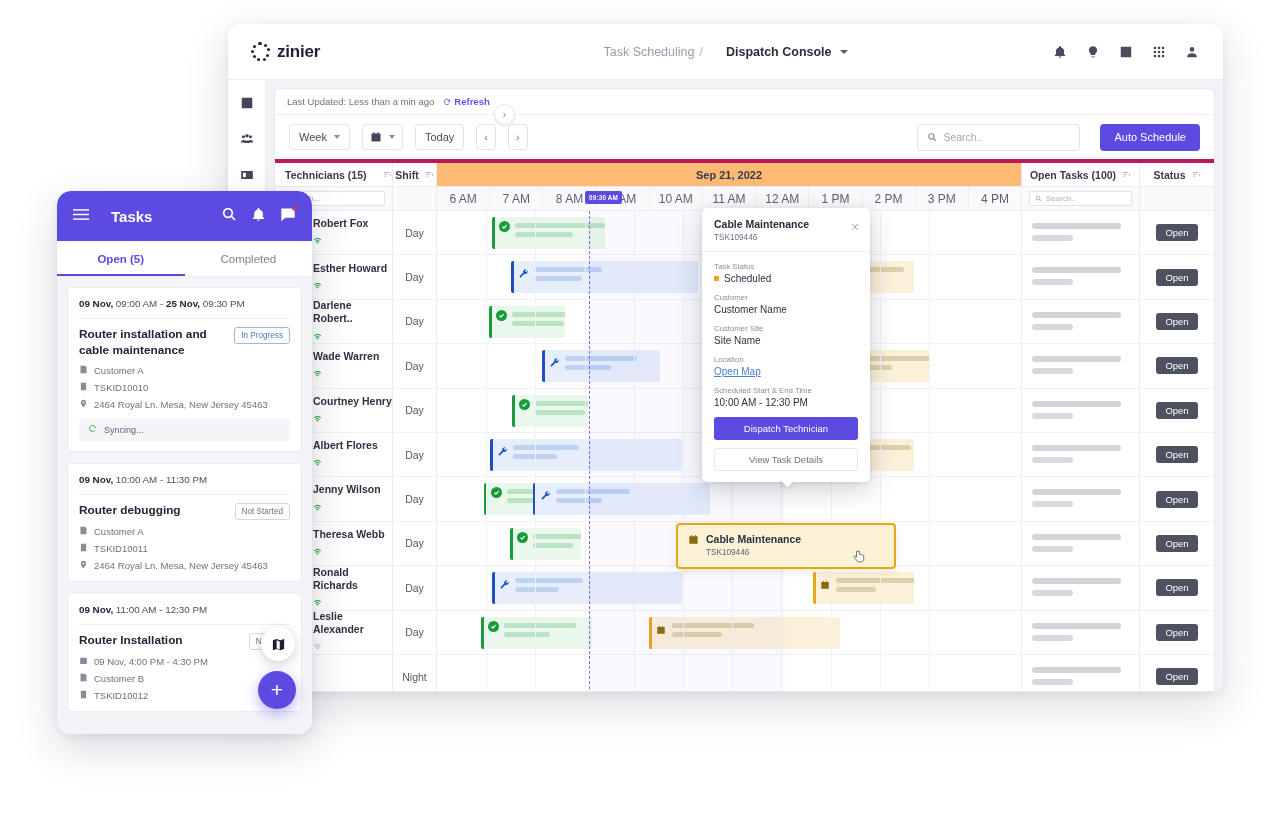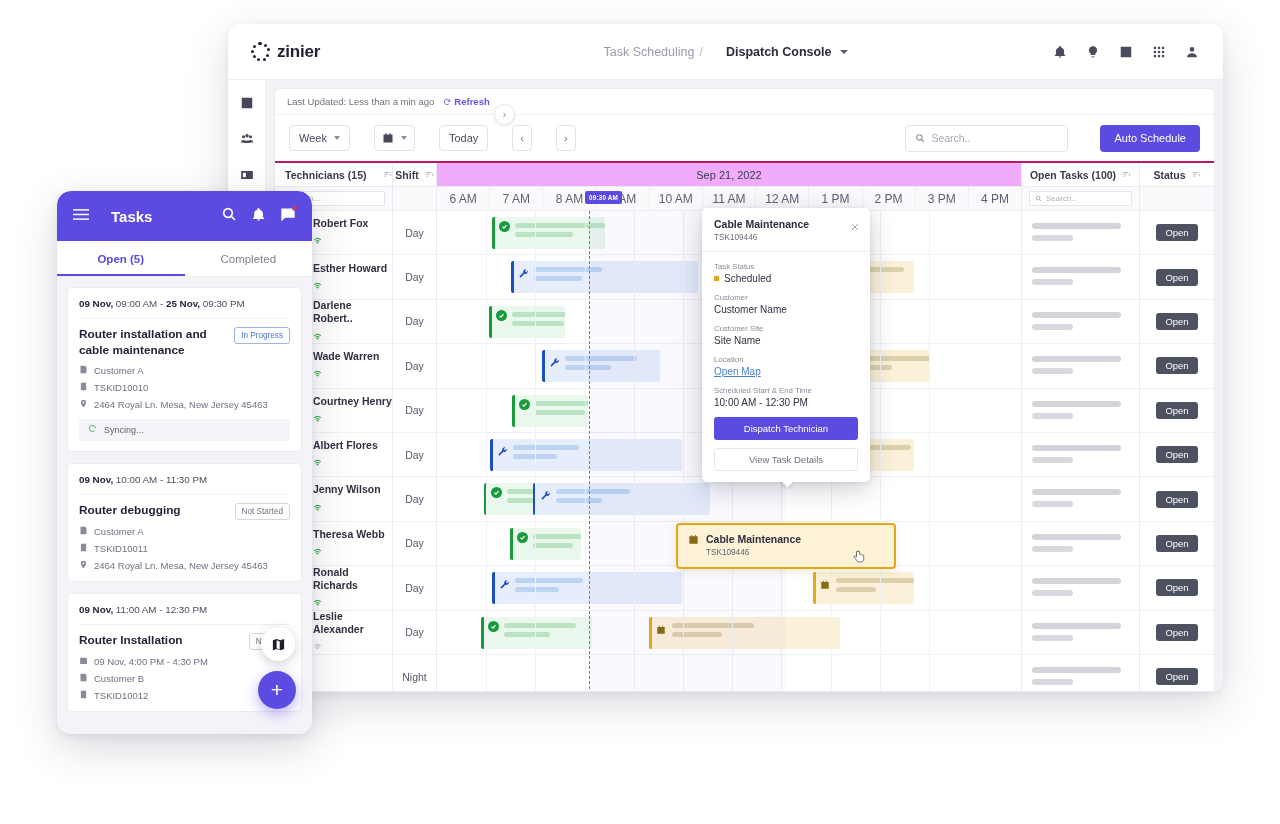--- a/index.html
+++ b/index.html
@@ -66,22 +66,22 @@
     display:flex; flex-direction:column; overflow:hidden;
   }
   .updated-bar {
     height:26px; display:flex; align-items:center; gap:9px;
     padding-left:12px; font-size:9.5px; color:#70707f;
     border-bottom:1px solid #efeff4;
   }
   .refresh-link { color:#6254e8; font-weight:700; display:flex; align-items:center; gap:3px; }
 
   .toolbar {
-    height:48px; display:flex; align-items:center; gap:24px; padding:0 14px;
-    border-bottom:2px solid #be185d;
+    height:48px; display:flex; align-items:center; gap:12px; padding:0 14px;
+    border-bottom:4px solid #be185d;
   }
   .tb-btn {
     height:26px; border:1px solid #e2e2ea; border-radius:4px; background:#fff;
     display:flex; align-items:center; gap:7px; padding:0 9px;
     font-size:11px; color:#4a4a5c;
   }
   .tb-btn.sq { padding:0 7px; }
   .tb-caret {
     width:0;height:0;border-left:3.5px solid transparent;border-right:3.5px solid transparent;
     border-top:4px solid #8b8b9c;
@@ -138,23 +138,23 @@
   .tname { font-size:10.5px; font-weight:700; color:#2f3042; line-height:1.25; }
   .wifi { margin-top:2px; }
   .shiftcell {
     height:44.4px; border-bottom:1px solid #f0f0f5;
     display:flex; align-items:center; justify-content:center;
     font-size:10.5px; color:#55566a;
   }
 
   
   .tl-hdr {
-    height:24px; border-bottom:1px solid #ebebf1; background:#f0abfc;
+    height:24px; border-bottom:1px solid #ebebf1; background:#fdba74;
     display:flex; align-items:center; justify-content:center;
-    font-size:11px; font-weight:400; color:#3a3b4d;
+    font-size:11px; font-weight:700; color:#3a3b4d;
   }
   .tl-hours {
     height:24px; border-bottom:1px solid #ebebf1; background:#fafafc;
     display:flex; position:relative;
   }
   .tl-hours .hcell {
     flex:1 0 0; text-align:center; font-size:12px; color:#5d5e70;
     line-height:24px; border-left:1px solid #ededf2;
   }
   .tl-hours .hcell:first-child { border-left:none; }

